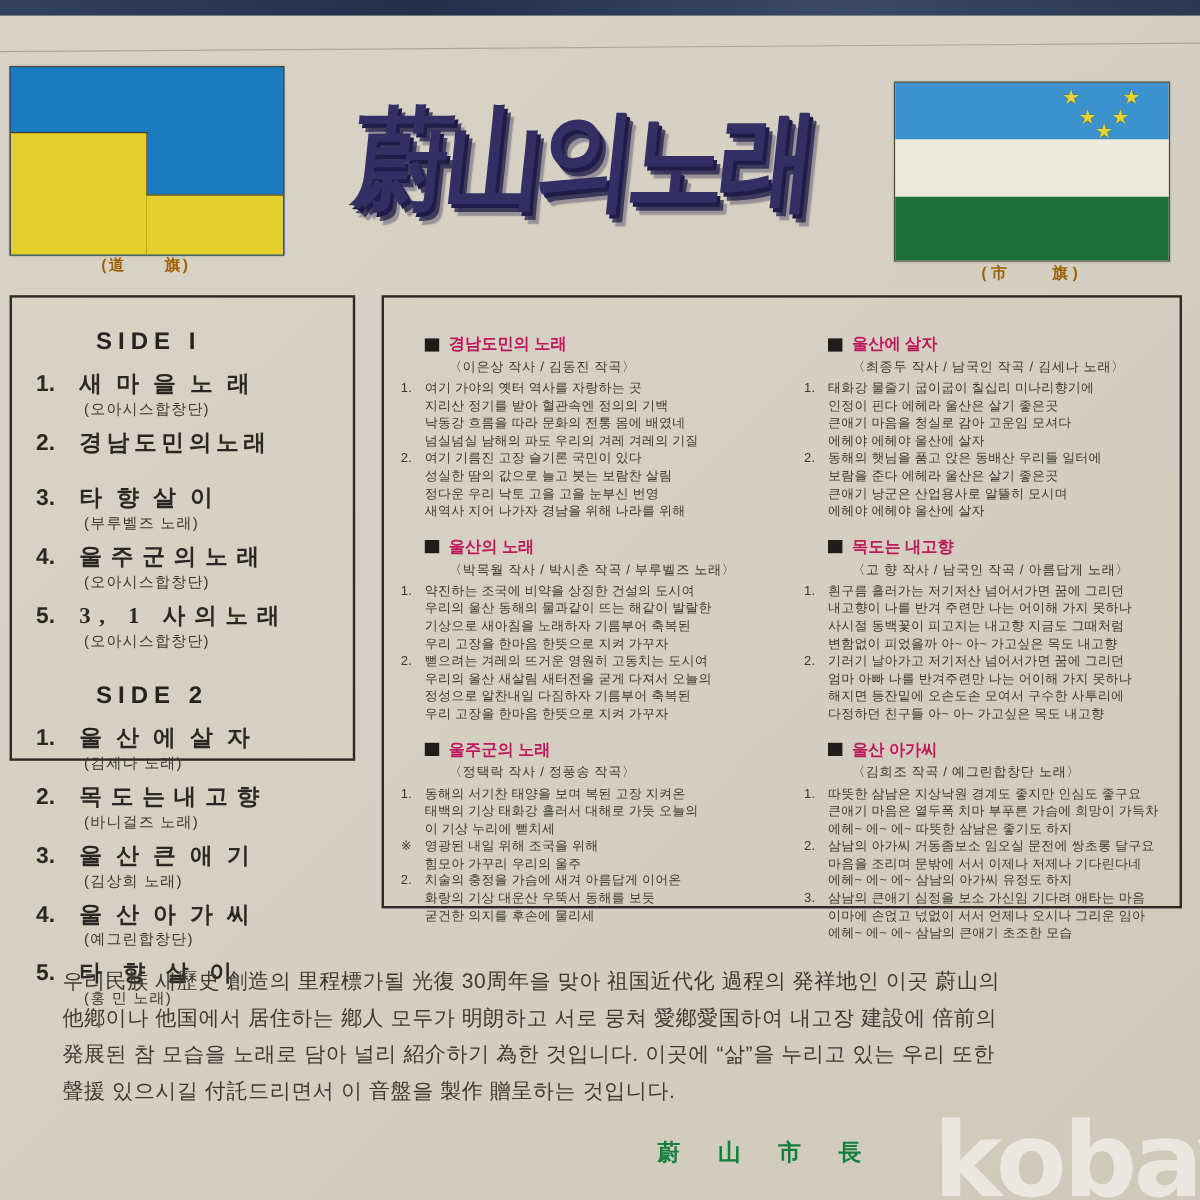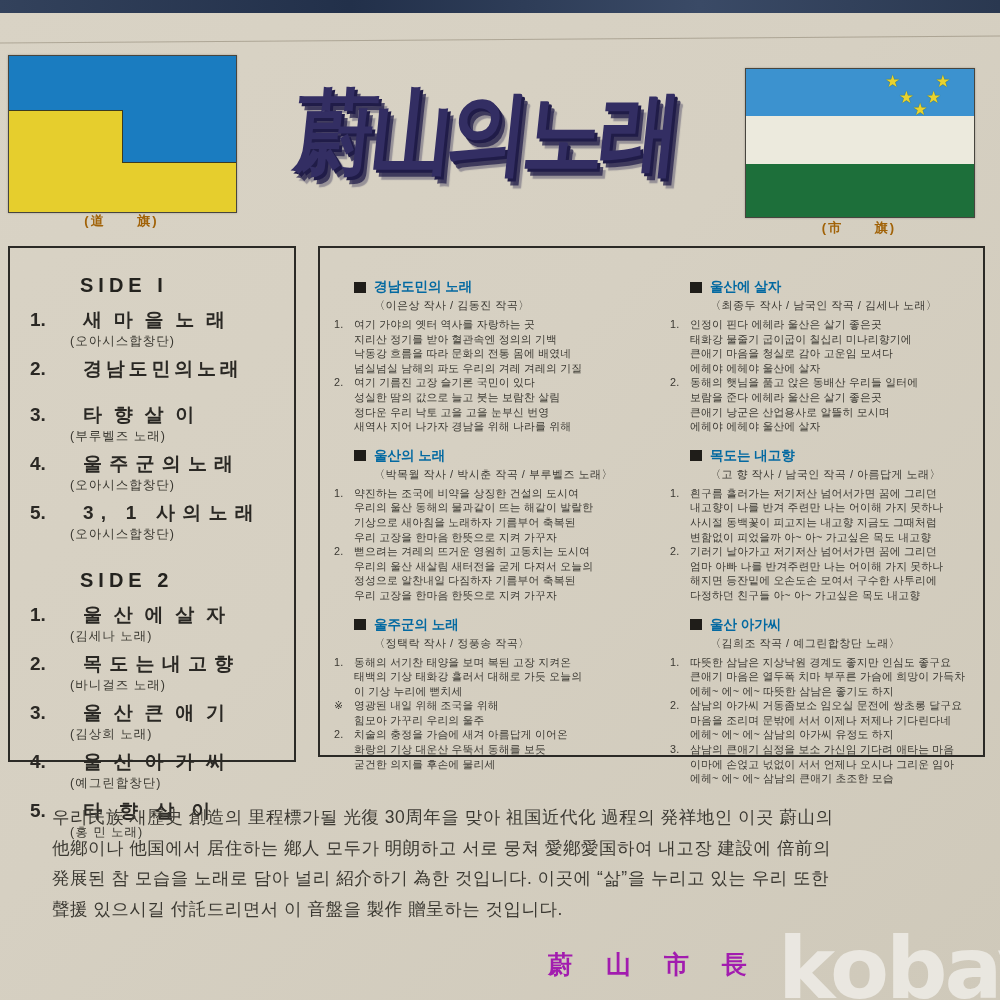--- a/index.html
+++ b/index.html
@@ -19,53 +19,53 @@
   .fp-y1{position:absolute;left:0;top:34.5%;width:49.6%;height:65.5%;background:#e6ce2d;border-top:1px solid #3d3b20;border-right:1px solid #3d3b20;}
   .fp-y2{position:absolute;left:49.6%;top:68%;width:50.4%;height:32%;background:#e6ce2d;border-top:1px solid #3d3b20;}
   .flag-city{left:745px;top:68px;width:228px;height:148px;overflow:hidden;}
   .fc-stripe{width:100%;}
   .fc-blue{height:32%;background:#3c92cf;position:relative;}
   .fc-white{height:32.5%;background:#eceadd;}
   .fc-green{height:35.5%;background:#1d6f3a;}
   .star{position:absolute;font-size:17px;line-height:1;color:#e8d22f;text-shadow:0 0 1px #2b5a20;}
   .flag-label{position:absolute;font-size:13px;font-weight:bold;letter-spacing:2px;word-spacing:26px;color:#a16207;}
   .label-prov{left:8px;top:212px;width:227px;text-align:center;}
-  .label-city{left:745px;top:219px;width:228px;text-align:center;}
+  .label-city{left:745px;top:219px;width:228px;text-align:center;font-family:Liberation Mono, monospace;}
   
   .album-title{position:absolute;left:302px;top:72px;width:392px;
     font-size:82px;font-weight:bold;letter-spacing:-6px;color:#332e63;
     transform:skewX(-6deg) scaleY(1.12);transform-origin:left top;white-space:nowrap;
     text-shadow:3px 3px 0 #201c48,6px 6px 0 rgba(32,28,72,.75),9px 9px 1px rgba(32,28,72,.35);}
   
-  .trackbox{position:absolute;left:8px;top:246px;width:288px;height:516px;
+  .trackbox{position:absolute;left:8px;top:246px;width:288px;height:388px;
     border:2px solid #2b2a26;box-sizing:border-box;padding:26px 14px 0 20px;}
   .side-heading{font-size:20px;font-weight:bold;letter-spacing:5px;margin:0 0 10px 50px;color:#24231f;}
   .side2-gap{margin-top:26px;}
   .track{display:flex;align-items:baseline;font-size:19px;font-weight:bold;color:#2a2824;margin-top:6px;}
   .track-no{width:36px;flex:0 0 36px;}
-  .track-title{flex:1;white-space:nowrap;margin-left:17px;}
-  .ls5{letter-spacing:.62em;} .ls6{letter-spacing:.38em;} .ls7{letter-spacing:.2em;} .ls4{letter-spacing:.9em;}
+  .track-title{flex:1;white-space:nowrap;}
+  .ls5{letter-spacing:.62em;} .ls6{letter-spacing:.38em;font-family:Liberation Serif, serif;} .ls7{letter-spacing:.2em;} .ls4{letter-spacing:.9em;}
   .track-credit{font-size:12.5px;font-weight:normal;color:#3a3831;margin:0 0 2px 40px;letter-spacing:1px;}
   
   .lyricsbox{position:absolute;left:318px;top:246px;width:667px;height:511px;
     border:2px solid #2b2a26;box-sizing:border-box;}
   .lyrics-col{position:absolute;top:30px;width:316px;}
   .col-left{left:14px;} .col-right{left:350px;}
   .section{margin-bottom:13px;}
-  .sec-head{display:flex;align-items:center;gap:8px;font-size:13.5px;font-weight:bold;color:#0369a1;margin-left:20px;}
+  .sec-head{display:flex;align-items:center;gap:8px;font-size:13.5px;font-weight:bold;color:#be185d;margin-left:20px;}
   .bullet{width:12px;height:11px;background:#1f1d19;flex:0 0 12px;}
   .sec-credit{font-size:11px;color:#3b3933;margin:2px 0 4px 40px;letter-spacing:.5px;}
   .stanza{display:flex;font-size:10.8px;line-height:14.6px;color:#3a3832;letter-spacing:.2px;}
   .stanza-label{width:20px;flex:0 0 20px;text-align:left;}
   .stanza-lines{flex:1;}
   
   .footer-par{position:absolute;left:52px;top:802px;width:908px;font-size:17.5px;
     line-height:30.5px;color:#3b3932;letter-spacing:.5px;}
-  .signature{position:absolute;left:548px;top:948px;font-size:25px;font-weight:bold;
-    color:#a21caf;word-spacing:22px;letter-spacing:2px;}
+  .signature{position:absolute;left:548px;top:948px;font-size:19px;font-weight:bold;
+    color:#15803d;word-spacing:22px;letter-spacing:2px;}
   .watermark{position:absolute;left:778px;top:918px;font-size:86px;font-weight:bold;
     color:rgba(255,255,255,.55);letter-spacing:-3px;font-family:"DejaVu Sans",sans-serif;}
 </style>
 </head>
 <body>
 
 <div class="top-strip"></div>
 <div class="crease"></div>
 
 <div class="flag flag-prov">
@@ -247,22 +247,22 @@
 
     <div class="section">
       <div class="sec-head">
         <span class="bullet"></span>
         <span>울산에 살자</span>
       </div>
       <div class="sec-credit">〈최종두 작사 / 남국인 작곡 / 김세나 노래〉</div>
       <div class="stanza">
         <span class="stanza-label">1.</span>
         <div class="stanza-lines">
+          <div>태화강 물줄기 굽이굽이 칠십리 미나리향기에</div>
           <div>인정이 핀다 에헤라 울산은 살기 좋은곳</div>
-          <div>태화강 물줄기 굽이굽이 칠십리 미나리향기에</div>
           <div>큰애기 마음을 청실로 감아 고운임 모셔다</div>
           <div>에헤야 에헤야 울산에 살자</div>
         </div>
       </div>
       <div class="stanza">
         <span class="stanza-label">2.</span>
         <div class="stanza-lines">
           <div>동해의 햇님을 품고 앉은 동배산 우리들 일터에</div>
           <div>보람을 준다 에헤라 울산은 살기 좋은곳</div>
           <div>큰애기 낭군은 산업용사로 알뜰히 모시며</div>

